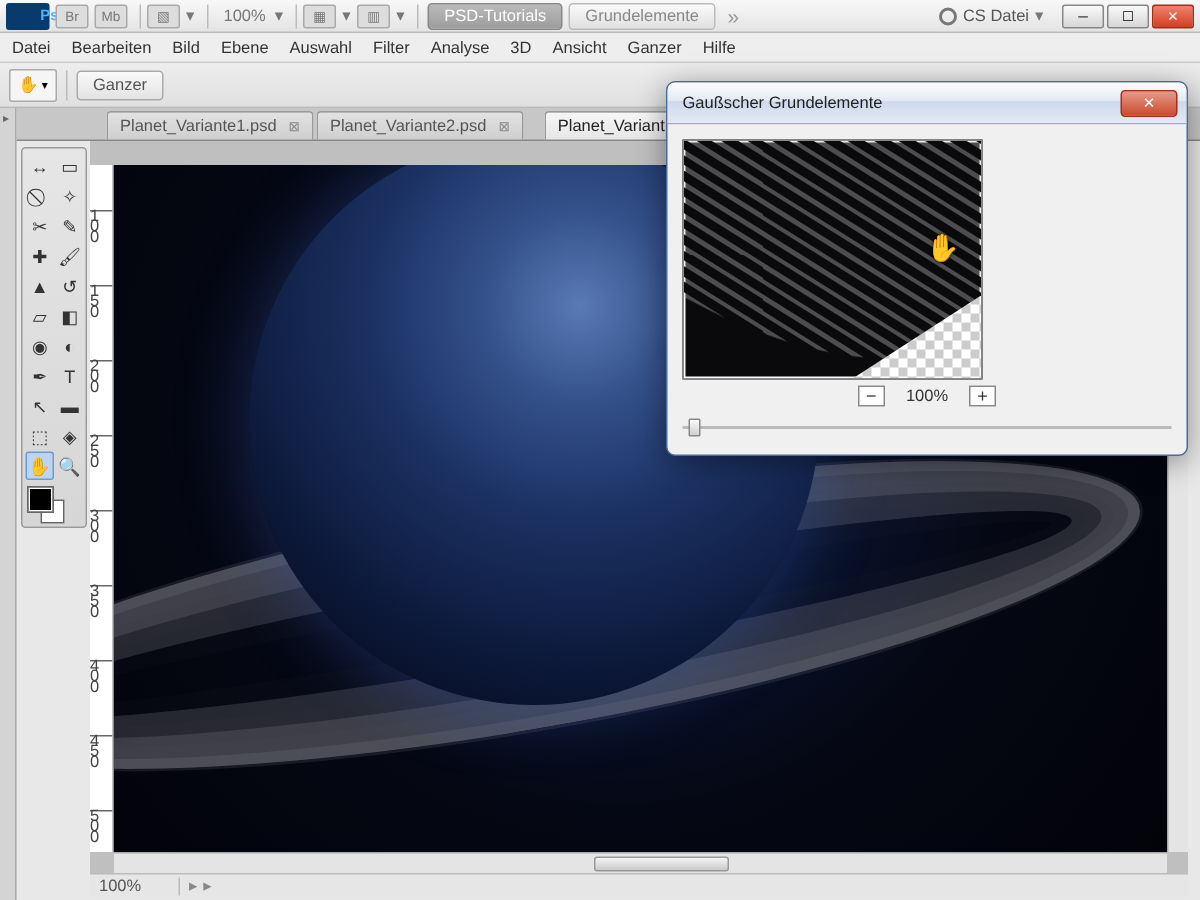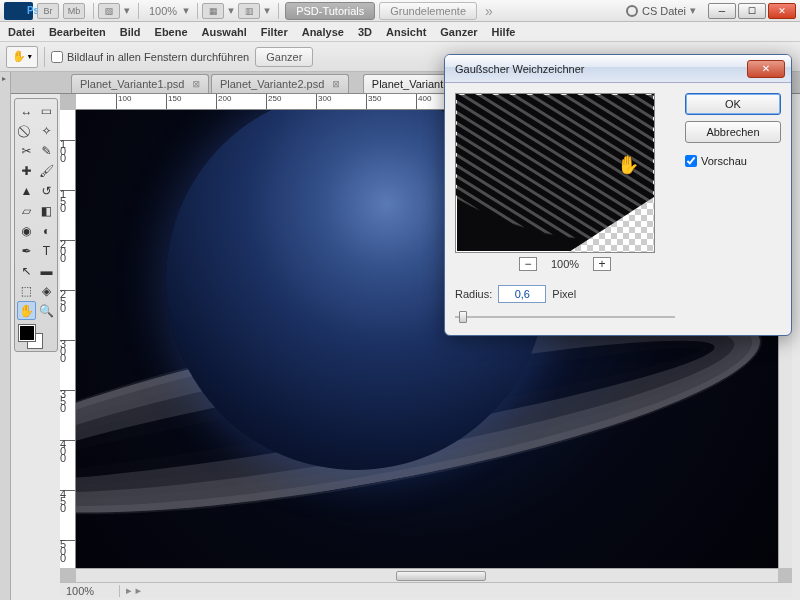--- a/index.html
+++ b/index.html
@@ -16,21 +16,21 @@
 .toprow .tab-btn.active { background: linear-gradient(#bababa,#9c9c9c); color: #fff; border-color: #888; text-align: right; }
 .toprow .spacer { flex: 1; }
 .toprow .chev { color: #999; margin: 0 6px; font-size: 14px; }
 .toprow .cslive { display: flex; align-items: center; margin-right: 8px; color: #555; }
 .toprow .cslive .circ { width: 12px; height: 12px; border: 2px solid #777; border-radius: 50%; margin-right: 4px; }
 .winbtns { display: flex; gap: 2px; }
 .winbtn { width: 28px; height: 16px; border: 1px solid #888; border-radius: 2px; display: flex; align-items: center; justify-content: center; font-size: 9px; background: linear-gradient(#fafafa,#d6d6d6); }
 .winbtn.close { background: linear-gradient(#f08070,#d24020); color: #fff; border-color: #a03010; }
 
 
-.menubar { height: 20px; background: #eee; display: flex; align-items: center; padding: 0 8px; border-bottom: 1px solid #ccc; font-weight: bold; }
+.menubar { height: 20px; background: #eee; display: flex; align-items: center; padding: 0 8px; border-bottom: 1px solid #ccc; }
 .menubar span { margin-right: 14px; color: #333; }
 
 
 .optbar { height: 30px; background: linear-gradient(#ededed,#e0e0e0); display: flex; align-items: center; padding: 0 6px; border-bottom: 1px solid #bbb; gap: 6px; }
 .optbar .toolpreset { width: 32px; height: 22px; border: 1px solid #aaa; background: #f5f5f5; display: flex; align-items: center; justify-content: center; border-radius: 2px; }
 .optbar .chk { display: flex; align-items: center; gap: 4px; color: #444; }
 .optbar input[type=checkbox] { width: 12px; height: 12px; }
 .optbar .btn { padding: 3px 10px; border: 1px solid #aaa; border-radius: 3px; background: linear-gradient(#fafafa,#e3e3e3); color: #555; }
 
 
@@ -142,24 +142,20 @@
   <span>Analyse</span>
   <span>3D</span>
   <span>Ansicht</span>
   <span>Ganzer</span>
   <span>Hilfe</span>
 </div>
 
 <div class="optbar">
   <div class="toolpreset">✋<span style="font-size:8px;margin-left:2px">▾</span></div>
   <div class="sep" style="width:1px;height:20px;background:#bbb"></div>
-  <label class="chk">
-      <input type="checkbox" style="">
-      <span>Bildlauf in allen Fenstern durchführen</span>
-    </label>
   <div class="btn">Ganzer</div>
 </div>
 
 <div class="sidestrip"></div>
 
 <div class="doctabs">
   <div class="doctab">
       <span>Planet_Variante1.psd</span>
       <span class="x">⊠</span>
     </div>
@@ -195,29 +191,20 @@
   <div class="t">◈</div>
   <div class="t sel">✋</div>
   <div class="t">🔍</div>
   <div class="swatch">
       <div class="bg"></div>
       <div class="fg"></div>
     </div>
 </div>
 
 <div class="canvas-wrap">
-  <div class="rulerH">
-    <div class="tick" style="left:40px">100</div>
-    <div class="tick" style="left:90px">150</div>
-    <div class="tick" style="left:140px">200</div>
-    <div class="tick" style="left:190px">250</div>
-    <div class="tick" style="left:240px">300</div>
-    <div class="tick" style="left:290px">350</div>
-    <div class="tick" style="left:340px">400</div>
-  </div>
   <div class="rulerV">
     <div class="tick" style="top:30px">
         <span>1</span>
         <span>0</span>
         <span>0</span>
       </div>
     <div class="tick" style="top:80px">
         <span>1</span>
         <span>5</span>
         <span>0</span>
@@ -271,48 +258,35 @@
 <div class="status">
   <div class="zoomv">100%</div>
   <div class="info">
       <span class="arr">▸</span>
       <span class="arr">▸</span>
     </div>
 </div>
 
 <div class="dialog">
   <div class="dlg-title">
-    <span>Gaußscher Weichzeichner</span>
+    <span>Gaußscher Grundelemente</span>
     <div class="spacer"></div>
     <div class="dlg-close">✕</div>
   </div>
   <div class="dlg-body">
     <div class="dlg-left">
       <div class="preview-box">
         <div class="ringsA"></div>
         <div class="transp"></div>
         <div class="handcur">✋</div>
       </div>
       <div class="zoomctrl">
         <div class="zb">−</div>
         <span>100%</span>
         <div class="zb">+</div>
       </div>
-      <div class="radius-row">
-        <span>Radius:</span>
-        <input type="text" value="0,6" style="">
-        <span>Pixel</span>
-      </div>
       <div class="slider">
         <div class="track"></div>
           <div class="knob"></div>
       </div>
     </div>
-    <div class="dlg-right">
-      <div class="dbtn ok">OK</div>
-      <div class="dbtn">Abbrechen</div>
-      <label class="pv">
-          <input type="checkbox" checked="" style="">
-          <span>Vorschau</span>
-        </label>
-    </div>
   </div>
 </div>
 
 </body></html>

